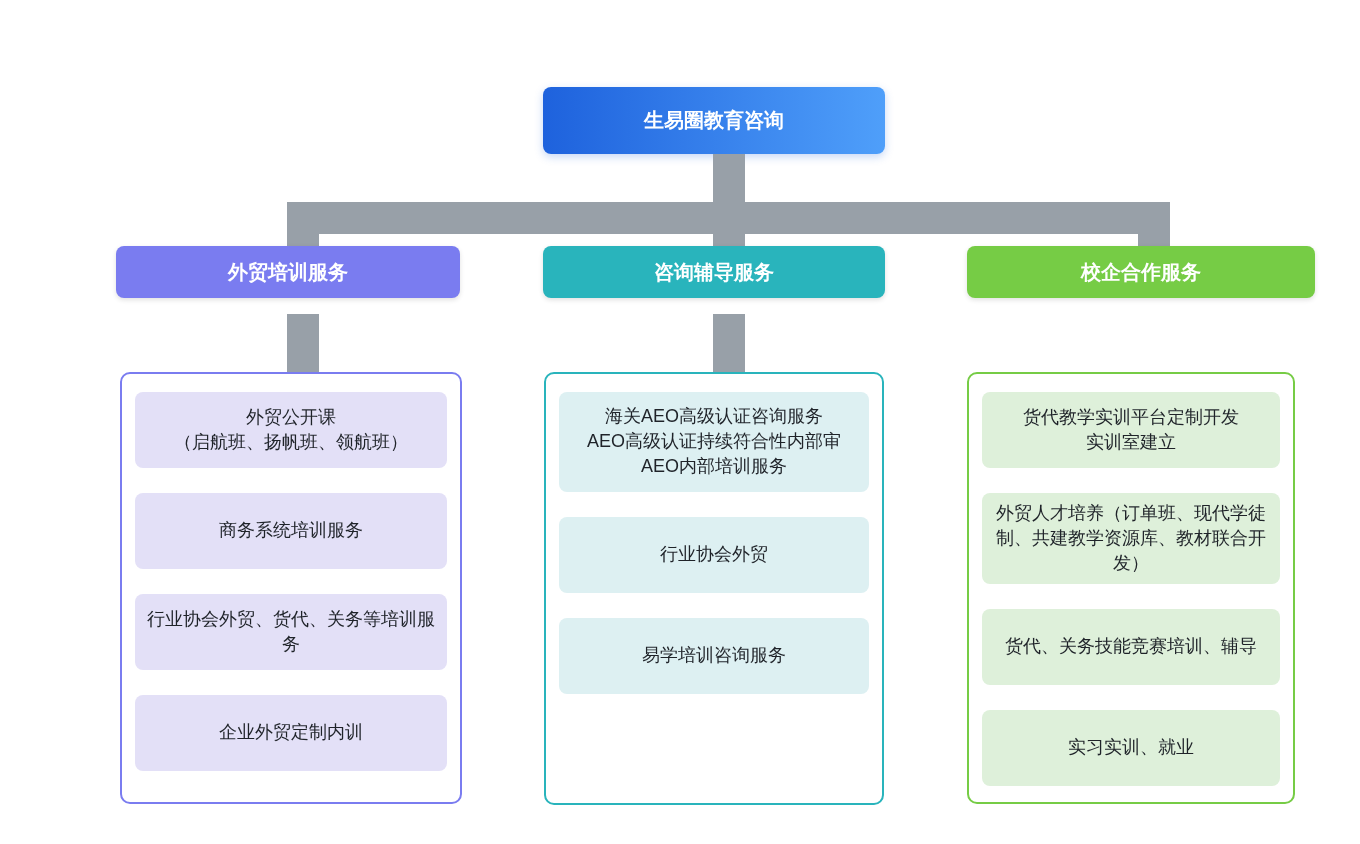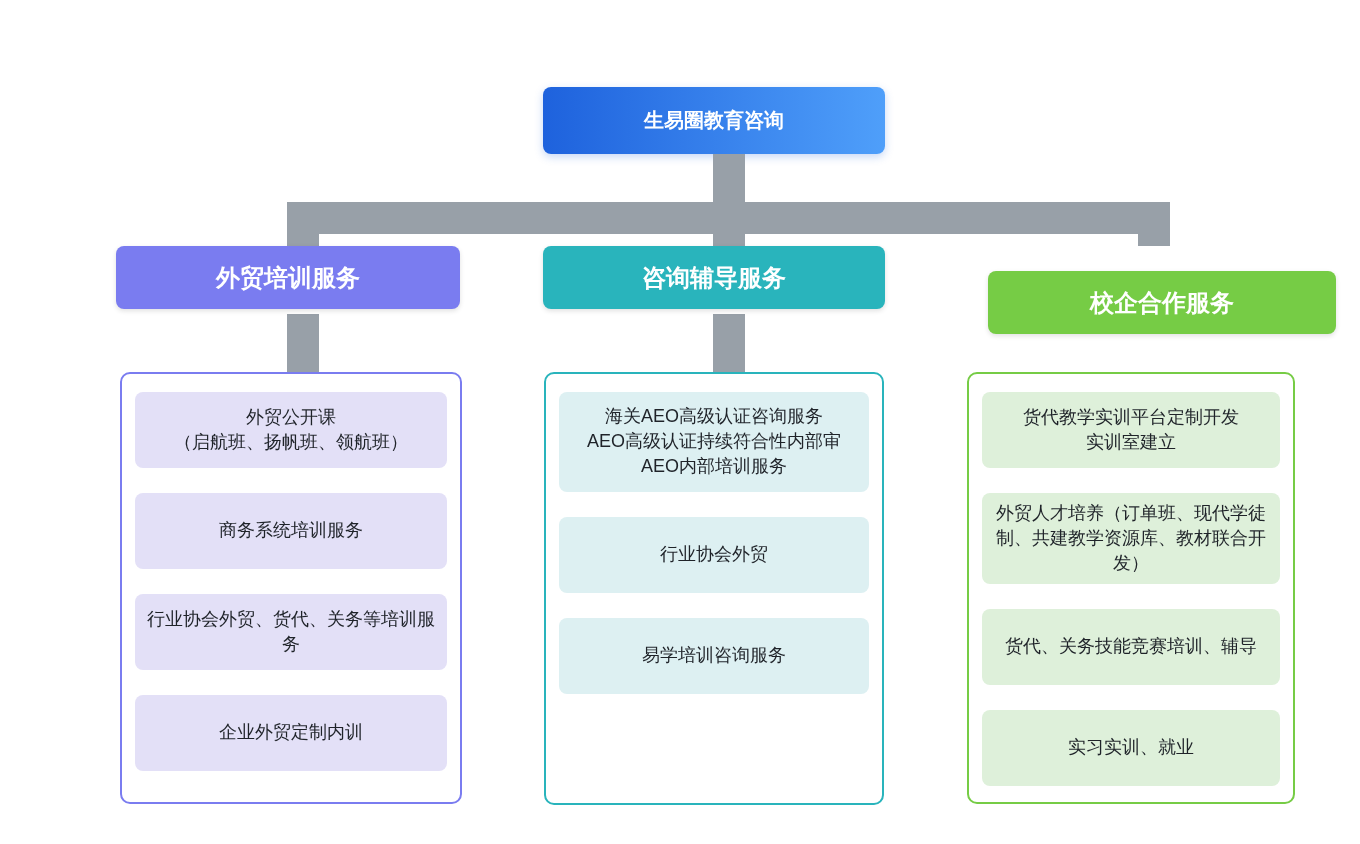--- a/index.html
+++ b/index.html
@@ -25,31 +25,31 @@
     border-radius:8px;display:flex;align-items:center;justify-content:center;
     color:#ffffff;font-size:20px;font-weight:bold;
     box-shadow:0 3px 8px rgba(30,98,221,.25);
   }
 
   .connector{position:absolute;background:var(--connector);}
   .conn-v{width:1px;}
   .conn-h{height:1px;}
 
   .branch-header{
-    position:absolute;top:214px;height:63px;border-radius:8px;
+    position:absolute;top:214px;height:52px;border-radius:8px;
     display:flex;align-items:center;justify-content:center;
-    color:#ffffff;font-size:24px;font-weight:bold;
+    color:#ffffff;font-size:20px;font-weight:bold;
     box-shadow:0 2px 5px rgba(0,0,0,.12);
   }
   .branch1 .branch-header{background:var(--branch1);}
   .branch2 .branch-header{background:var(--branch2);}
   .branch3 .branch-header{background:var(--branch3);}
   .bh1{left:84px;width:344px;}
   .bh2{left:511px;width:342px;}
-  .bh3{left:956px;width:348px;margin-top:25px;}
+  .bh3{left:935px;width:348px;}
 
   .branch-panel{
     position:absolute;top:340px;border-radius:10px;background:#ffffff;
     border:2px solid;display:flex;flex-direction:column;
     padding:18px 13px 16px 13px;gap:25px;
   }
   .bp1{left:88px;width:342px;height:432px;border-color:var(--branch1);}
   .bp2{left:512px;width:340px;height:433px;border-color:var(--branch2);}
   .bp3{left:935px;width:328px;height:432px;border-color:var(--branch3);}
 

